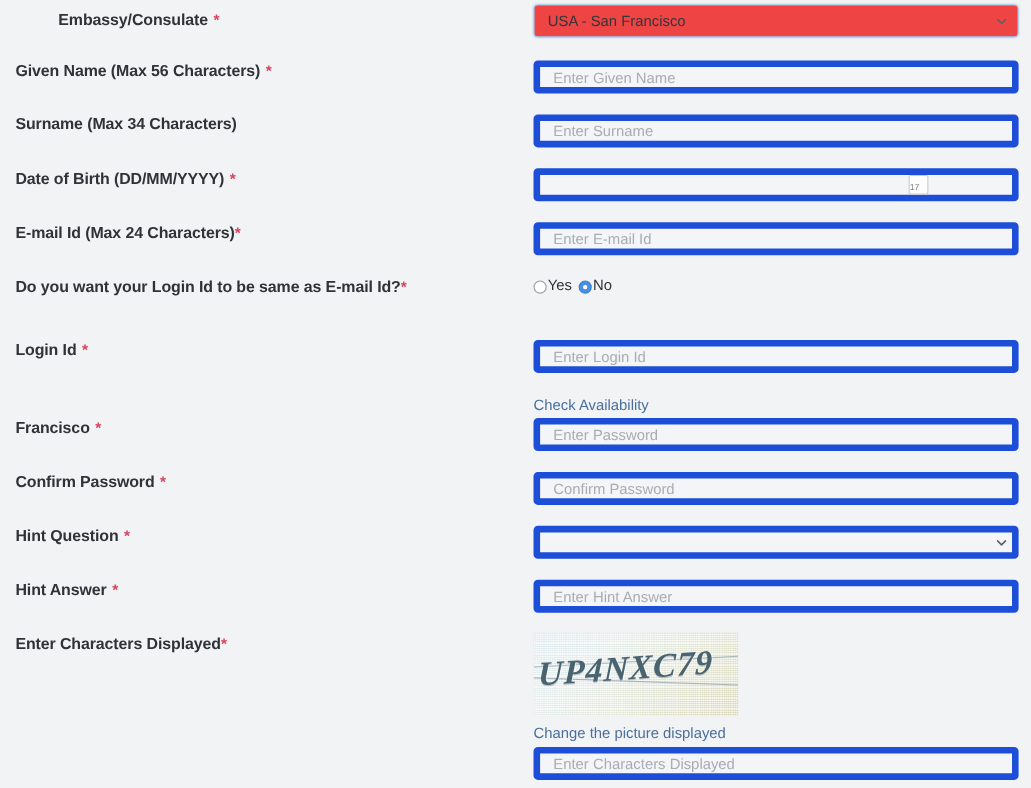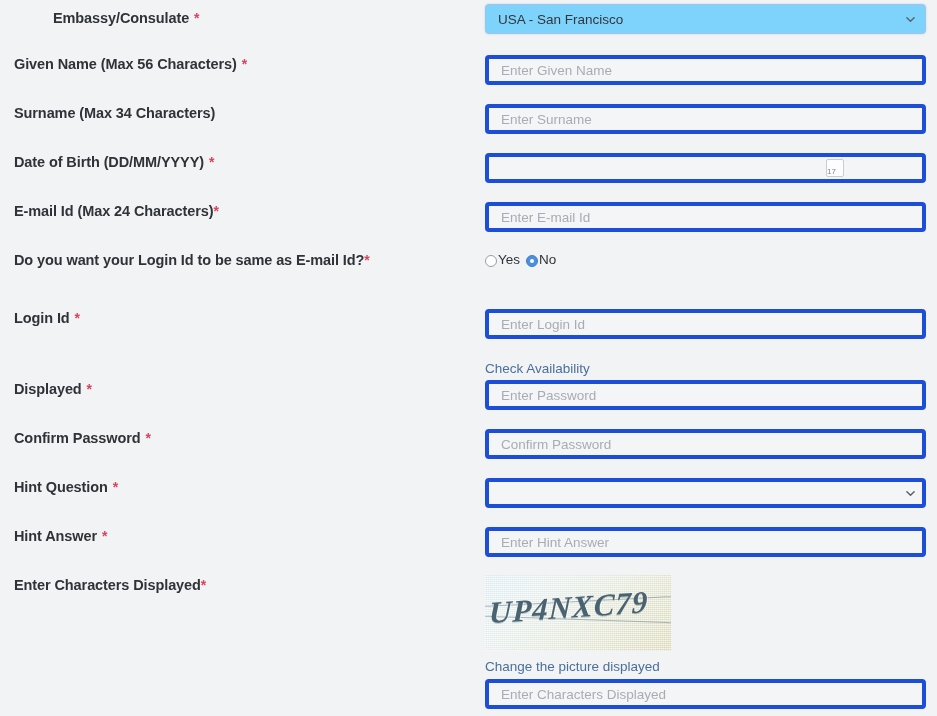--- a/index.html
+++ b/index.html
@@ -39,21 +39,21 @@
 
   .ctrl {
     position: absolute;
     left: 485px;
     width: 441px;
   }
 
   input.txt, select.sel {
     width: 441px;
     height: 30px;
-    border: 4px solid #1d4ed8;
+    border: 6px solid #1d4ed8;
     border-radius: 4px;
     background: #f4f5f7;
     color: #000000;
     font-family: "Liberation Sans", sans-serif;
     font-size: 13.5px;
     padding: 0 12px;
     outline: none;
     -webkit-appearance: none;
     appearance: none;
   }
@@ -70,21 +70,21 @@
     right: 11px;
     top: 11px;
     width: 9px;
     height: 9px;
     pointer-events: none;
   }
   .selwrap .chev svg { display: block; }
 
   select.sel.focused {
     border: 1px solid #9ec5e8;
-    background: #7dd3fc;
+    background: #ef4444;
     box-shadow: 0 0 2px rgba(120,170,220,0.45);
     color: #33363a;
   }
 
   .dob-wrap { position: relative; width: 367px; height: 30px; }
   .cal-icon {
     position: absolute;
     right: 8px;
     top: 6px;
     width: 18px;
@@ -264,21 +264,21 @@
 
   <div class="row" style="top:310px;">
     <div class="label" style="top:0px;"><span>Login Id</span><span class="sp"></span><span class="req">*</span></div>
     <div class="ctrl" style="top:-1px;">
       <input class="txt" type="text" placeholder="Enter Login Id" style="">
       <a class="link" style="display:inline-block;margin-top:22px;">Check Availability</a>
     </div>
   </div>
 
   <div class="row" style="top:381px;">
-    <div class="label" style="top:0px;"><span>Displayed</span><span class="sp"></span><span class="req">*</span></div>
+    <div class="label" style="top:0px;"><span>Francisco</span><span class="sp"></span><span class="req">*</span></div>
     <div class="ctrl" style="top:-1px;">
       <input class="txt" type="text" placeholder="Enter Password" style="">
     </div>
   </div>
 
   <div class="row" style="top:430px;">
     <div class="label" style="top:0px;"><span>Confirm Password</span><span class="sp"></span><span class="req">*</span></div>
     <div class="ctrl" style="top:-1px;">
       <input class="txt" type="text" placeholder="Confirm Password" style="">
     </div>

